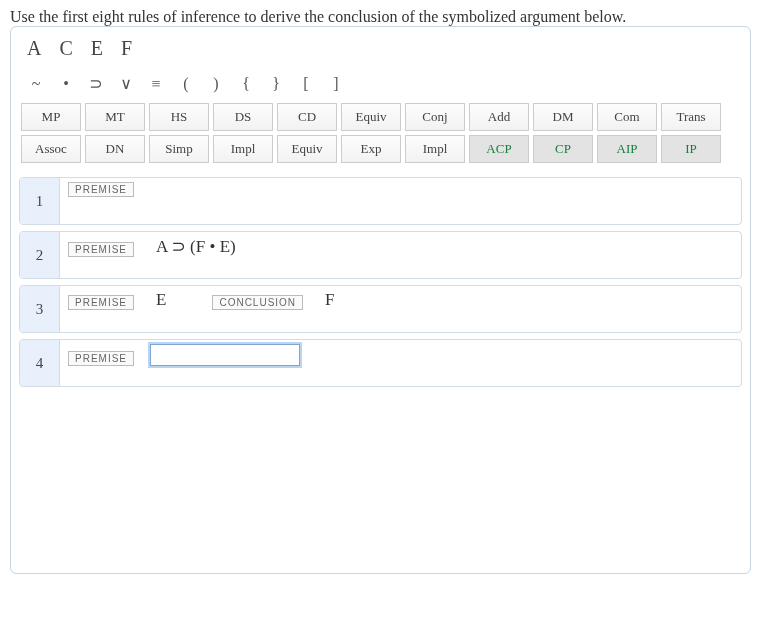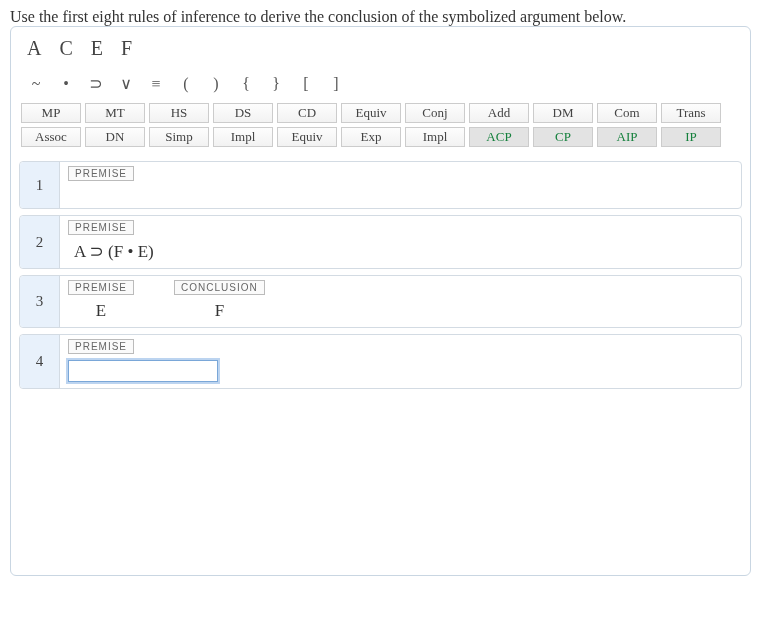--- a/index.html
+++ b/index.html
@@ -46,21 +46,21 @@
     padding: 2px 0;
   }
   .rule-grid {
     display: flex;
     flex-wrap: wrap;
     padding: 0 8px 8px 8px;
   }
   .rule-btn {
     flex: 0 0 auto;
     width: 60px;
-    height: 20px;
+    height: 28px;
     margin: 2px;
     border: 1px solid #ccc;
     background: linear-gradient(#fdfdfd,#f2f2f2);
     font-size: 13px;
     color: #444;
     display: flex;
     align-items: center;
     justify-content: center;
     cursor: pointer;
     font-family: Georgia, serif;
@@ -96,22 +96,22 @@
   .line-body {
     flex: 1;
     padding: 4px 8px 6px 8px;
     display: flex;
     flex-direction: row;
     align-items: flex-start;
     gap: 40px;
   }
   .segment {
     display: flex;
-    flex-direction: column;
-    gap: 6px;
+    gap: 16px;
+    align-items: flex-end;
   }
   .tag {
     display: inline-block;
     border: 1px solid #bbb;
     font-size: 10px;
     font-family: Verdana, Arial, sans-serif;
     letter-spacing: 1px;
     padding: 1px 6px;
     color: #666;
     background: #fafafa;

